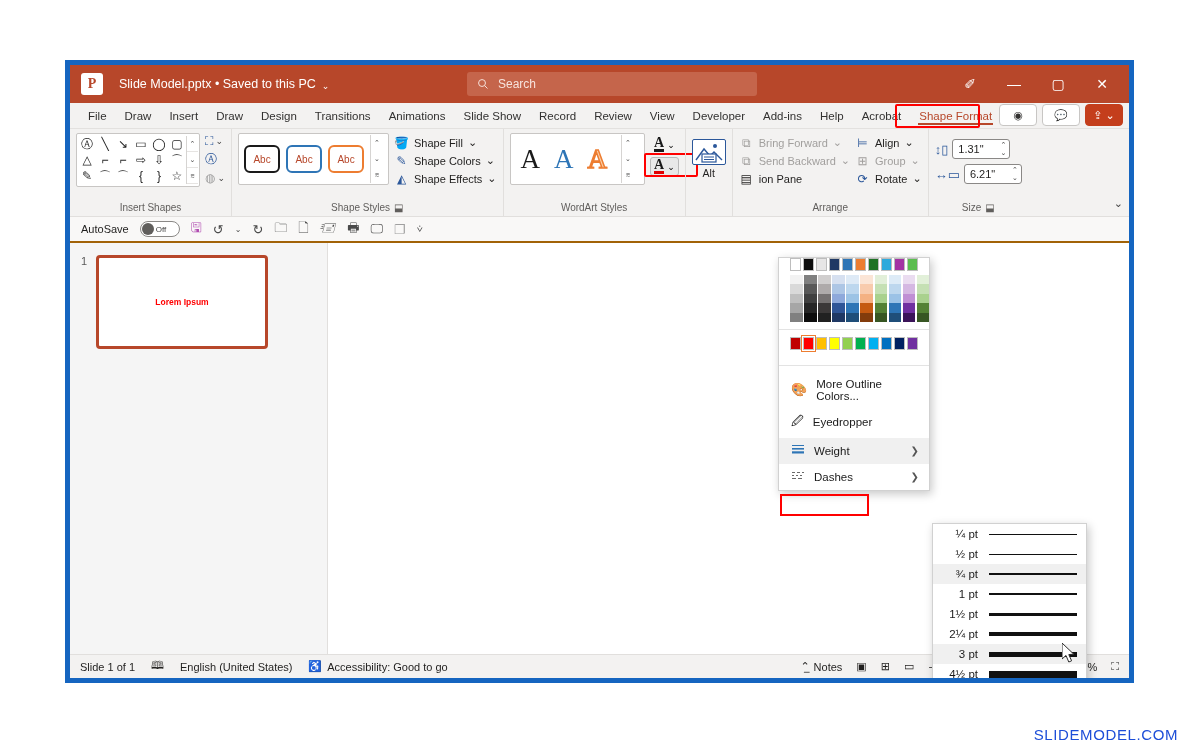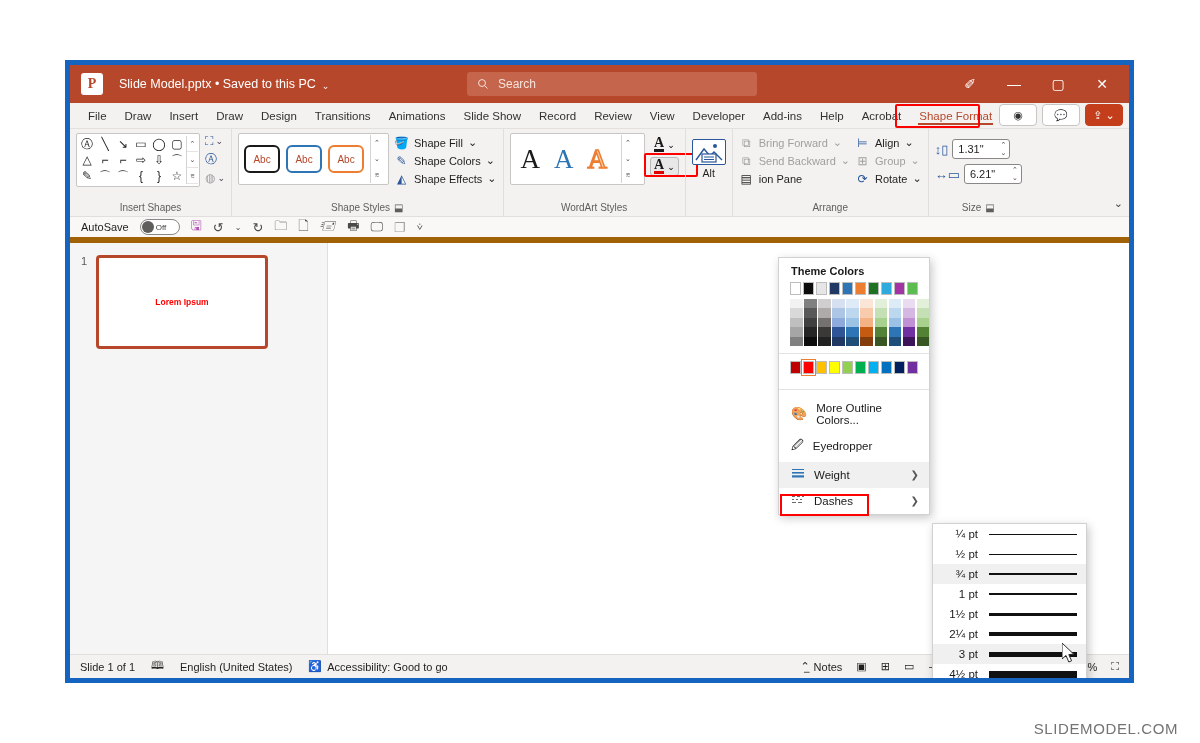--- a/index.html
+++ b/index.html
@@ -147,21 +147,21 @@
   .sizerow{display:flex;align-items:center;gap:4px;}
   .sizefield{
     width:58px;height:20px;border:1px solid #8a8886;border-radius:3px;background:#fff;
     font-size:11px;display:flex;align-items:center;padding-left:5px;color:#201f1e;
     position:relative;
   }
   .spin{position:absolute;right:3px;top:1px;font-size:7px;line-height:8px;color:#444;}
   
   .qat{
     height:26px;background:#f9f8f7;display:flex;align-items:center;gap:11px;
-    padding-left:11px;border-bottom:6px solid #a16207;font-size:11px;color:#201f1e;
+    padding-left:11px;border-bottom:2px solid #a16207;font-size:11px;color:#201f1e;
   }
   .toggle{
     width:40px;height:16px;border-radius:9px;border:1px solid #8a8886;background:#fff;
     display:flex;align-items:center;gap:2px;padding-left:1px;font-size:8px;color:#444;
   }
   .knob{width:12px;height:12px;border-radius:50%;background:#605e5c;}
   .qicon{font-size:13px;color:#4a4a4a;}
   
   .workspace{position:absolute;left:0;top:178px;right:0;bottom:24px;background:#fff;display:flex;}
   .thumbpane{width:258px;background:#f5f5f5;border-right:1px solid #e1dfdd;position:relative;padding-top:12px;}
@@ -213,21 +213,21 @@
   .box-outline{width:14px;height:14px;border:1px solid #9a9a9a;background:#fff;}
   .weight-hl{position:absolute;left:710px;top:429px;width:89px;height:22px;border:2px solid #ff0000;z-index:60;pointer-events:none;}
   
   .submenu{left:862px;top:458px;width:155px;}
   .witem{display:flex;align-items:center;padding:4px 9px 4px 0;font-size:11.5px;color:#1a1a1a;}
   .witem.hl{background:#f0f0f0;}
   .wlabel{width:56px;text-align:right;padding-right:11px;white-space:nowrap;}
   .wline{flex:1;background:#111;}
   .cursor{position:absolute;left:992px;top:578px;z-index:70;}
   .watermark{
-    position:absolute;right:22px;bottom:6px;font-size:15px;color:#737373;letter-spacing:.6px;
+    position:absolute;right:22px;bottom:0;font-size:15px;color:#1d4ed8;letter-spacing:.6px;
   }
 </style>
 </head>
 <body>
 
 <div class="win-frame">
 <div class="win-inner">
 
   <div class="titlebar">
     <div class="pp-logo">P</div>
@@ -520,21 +520,20 @@
       <div class="zoom-slider">
             <div class="dot"></div>
           </div>
       <span>+</span>
       <span>59%</span>
       <span>⛶</span>
     </div>
   </div>
 
   <div class="menu outline-menu">
-    <div class="mhead">Theme Colors</div>
     <div class="swatch-row">
           <div class="sw" style="background: rgb(255, 255, 255);"></div>
           <div class="sw" style="background: rgb(13, 13, 13);"></div>
           <div class="sw" style="background: rgb(231, 230, 230);"></div>
           <div class="sw" style="background: rgb(31, 56, 100);"></div>
           <div class="sw" style="background: rgb(46, 117, 182);"></div>
           <div class="sw" style="background: rgb(237, 125, 49);"></div>
           <div class="sw" style="background: rgb(30, 114, 36);"></div>
           <div class="sw" style="background: rgb(46, 170, 220);"></div>
           <div class="sw" style="background: rgb(163, 52, 163);"></div>

